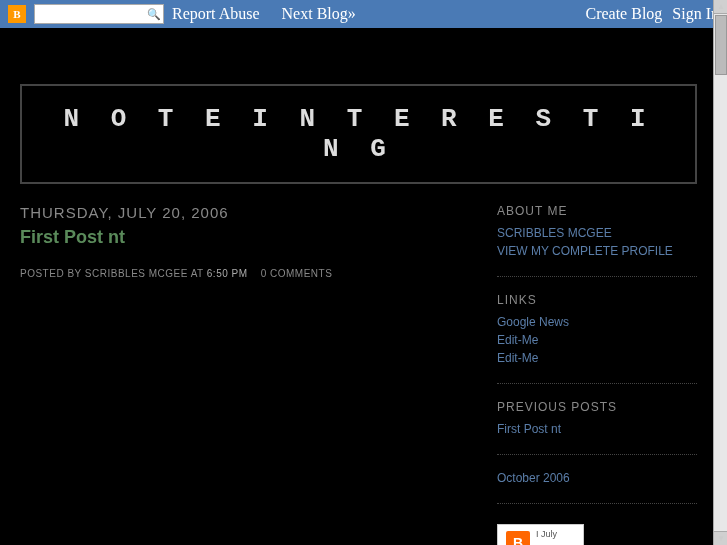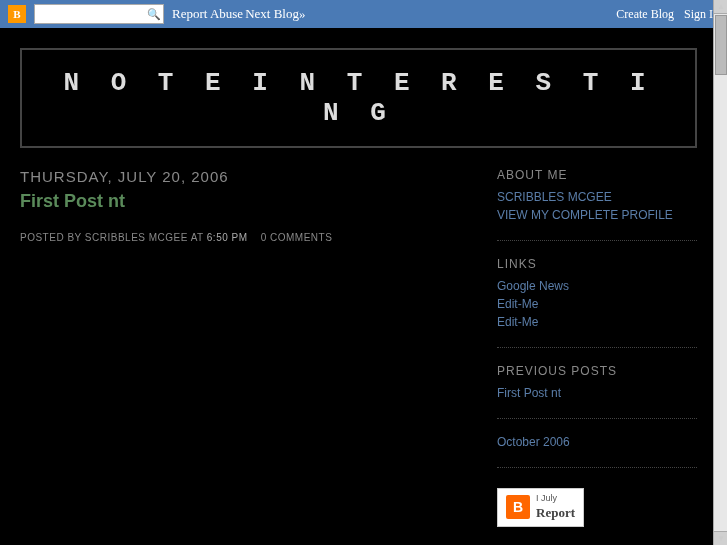--- a/index.html
+++ b/index.html
@@ -53,50 +53,51 @@
     #search-button {
       background: none;
       border: none;
       cursor: pointer;
       font-size: 11px;
       color: #555;
       padding: 0 2px;
     }
     #navbar-links {
       display: flex;
-      gap: 2px;
-      font-size: 13px;
+      gap: 22px;
+      font-size: 16px;
       color: #fff;
       flex: 1;
     }
     #navbar-links span {
       cursor: pointer;
       color: #fff;
     }
     #navbar-right {
       display: flex;
       gap: 10px;
-      font-size: 12px;
+      font-size: 16px;
       color: #fff;
     }
     #navbar-right span {
       cursor: pointer;
     }
 
     
     #page-wrap {
       padding: 20px 30px 20px 20px;
     }
 
     
     #blog-header {
       border: 2px solid #444;
       margin-bottom: 20px;
       padding: 18px 28px;
       text-align: center;
+      margin-top: 36px;
     }
     #blog-title {
       font-family: 'Courier New', monospace;
       font-size: 26px;
       font-weight: bold;
       letter-spacing: 8px;
       color: #ddd;
       text-transform: uppercase;
     }
 

